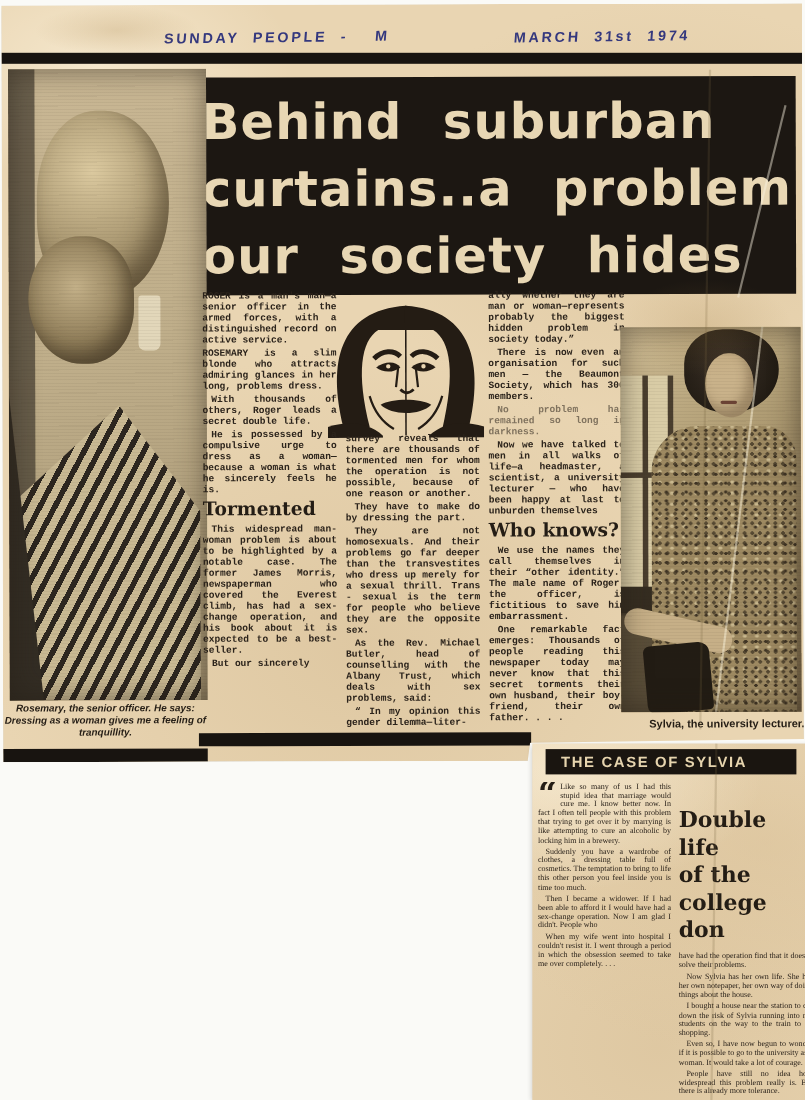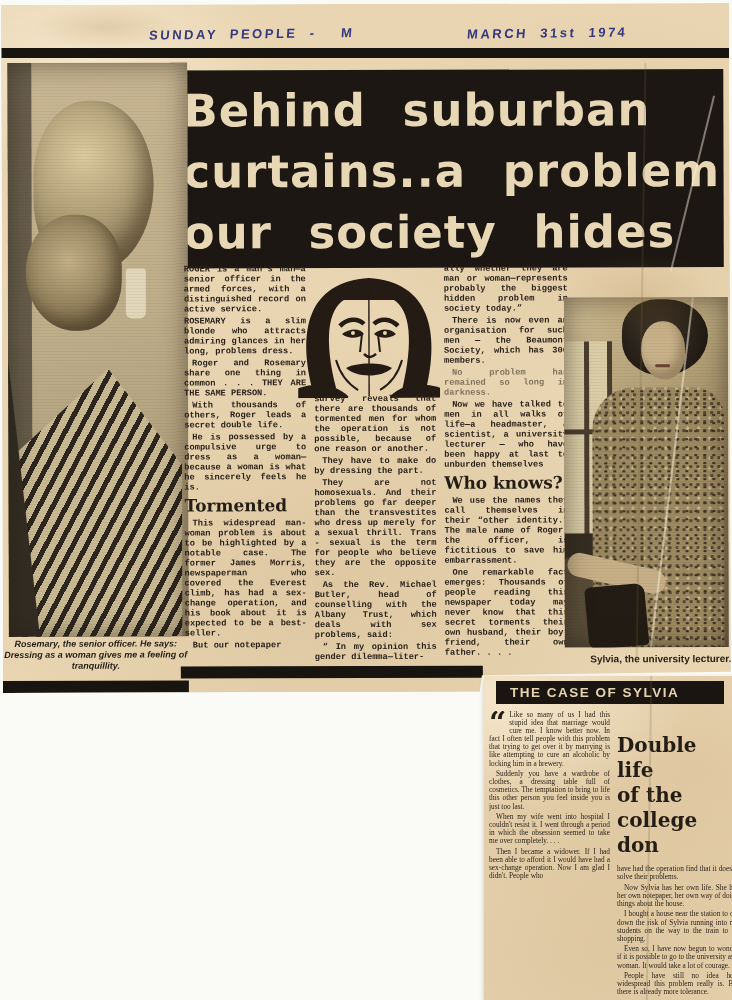--- a/index.html
+++ b/index.html
@@ -171,26 +171,25 @@
       <path d="M66,84 C70,88 74,88 78,84" stroke="#241c14" stroke-width="2.5" fill="none"></path>
       <path d="M64,64 L62,82 M80,64 L82,82" stroke="#241c14" stroke-width="2" fill="none"></path>
       <path d="M48,98 C58,92 84,92 94,98 C84,108 58,108 48,98 Z" fill="#241c14"></path>
       <path d="M38,90 C42,104 50,114 60,120 M104,90 C100,104 92,114 82,120" stroke="#241c14" stroke-width="2" fill="none"></path>
     </svg>
 
     <div class="columns">
       <div class="col col-1">
         <div class="p">ROGER is a man's man—a senior officer in the armed forces, with a distinguished record on active service.</div>
         <div class="p">ROSEMARY is a slim blonde who attracts admiring glances in her long, problems dress.</div>
-        <div class="p ind">Roger and Rosemary share one thing in common . . . THEY ARE THE SAME PERSON.</div>
         <div class="p ind">With thousands of others, Roger leads a secret double life.</div>
         <div class="p ind">He is possessed by a compulsive urge to dress as a woman—because a woman is what he sincerely feels he is.</div>
         <div class="subhead">Tormented</div>
         <div class="p ind">This widespread man-woman problem is about to be highlighted by a notable case. The former James Morris, newspaperman who covered the Everest climb, has had a sex-change operation, and his book about it is expected to be a best-seller.</div>
-        <div class="p ind">But our notepaper</div>
+        <div class="p ind">But our sincerely</div>
       </div>
       <div class="col col-2">
         <div class="p">survey reveals that there are thousands of tormented men for whom the operation is not possible, because of one reason or another.</div>
         <div class="p ind">They have to make do by dressing the part.</div>
         <div class="p ind">They are not homosexuals. And their problems go far deeper than the transvestites who dress up merely for a sexual thrill. Trans - sexual is the term for people who believe they are the opposite sex.</div>
         <div class="p ind">As the Rev. Michael Butler, head of counselling with the Albany Trust, which deals with sex problems, said:</div>
         <div class="p ind">“ In my opinion this gender dilemma—liter-</div>
       </div>
       <div class="col col-3">
         <div class="p">ally whether they are man or woman—represents probably the biggest hidden problem in society today.”</div>
@@ -227,23 +226,23 @@
     <div class="stain" style="left:560px; top:250px; width:160px; height:90px; background:radial-gradient(rgba(160,125,70,.18), transparent 70%);"></div>
   </div>
 
   <div class="paper clip-case">
     <div class="banner">THE CASE OF SYLVIA</div>
     <div class="case-cols">
       <div class="case-col case-left">
         <div class="case-p">
           <span class="bq open">“</span><span>Like so many of us I had this stupid idea that marriage would cure me. I know better now. In fact I often tell people with this problem that trying to get over it by marrying is like attempting to cure an alcoholic by locking him in a brewery.</span>
         </div>
-        <div class="case-p ind">Suddenly you have a wardrobe of clothes, a dressing table full of cosmetics. The temptation to bring to life this other person you feel inside you is just too last.</div>
+        <div class="case-p ind">Suddenly you have a wardrobe of clothes, a dressing table full of cosmetics. The temptation to bring to life this other person you feel inside you is time too much.</div>
+        <div class="case-p ind">Then I became a widower. If I had been able to afford it I would have had a sex-change operation. Now I am glad I didn't. People who</div>
         <div class="case-p ind">When my wife went into hospital I couldn't resist it. I went through a period in which the obsession seemed to take me over completely. . . .</div>
-        <div class="case-p ind">Then I became a widower. If I had been able to afford it I would have had a sex-change operation. Now I am glad I didn't. People who</div>
       </div>
       <div class="case-col case-right">
         <div class="case-headline">Double life
 of the
 college don</div>
         <div class="case-p">have had the operation find that it doesn't solve their problems.</div>
         <div class="case-p ind">Now Sylvia has her own life. She has her own notepaper, her own way of doing things about the house.</div>
         <div class="case-p ind">I bought a house near the station to cut down the risk of Sylvia running into my students on the way to the train to go shopping.</div>
         <div class="case-p ind">Even so, I have now begun to wonder if it is possible to go to the university as a woman. It would take a lot of courage.</div>
         <div class="case-p ind">People have still no idea how widespread this problem really is. But there is already more tolerance.</div>

